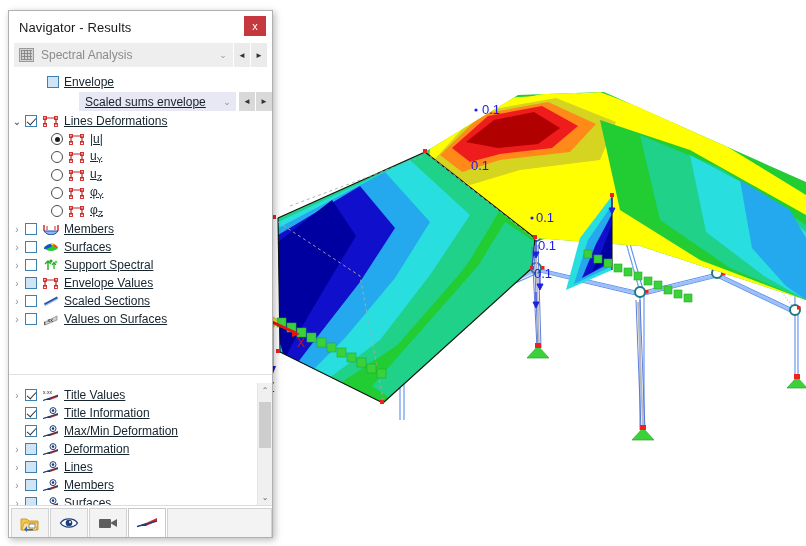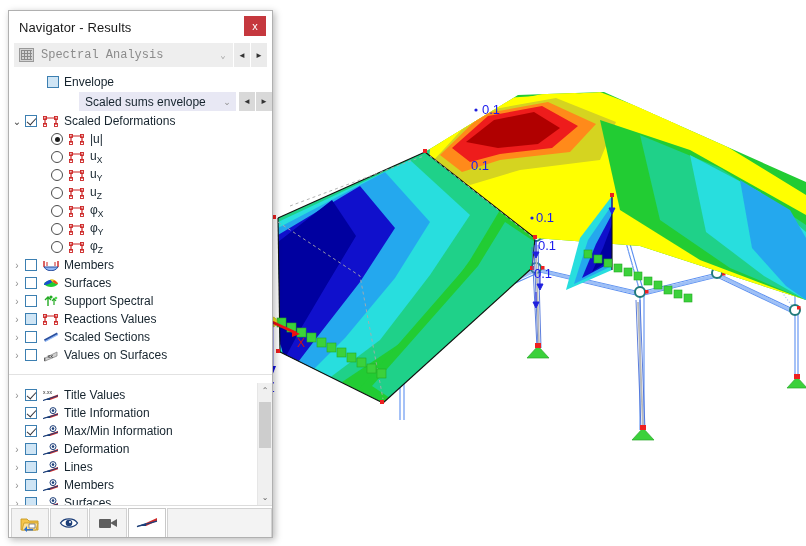--- a/index.html
+++ b/index.html
@@ -74,21 +74,20 @@
     align-items: stretch;
     background: #eeeeee;
   }
   .combo-main {
     flex: 1 1 auto;
     display: flex;
     align-items: center;
     background: #eeeeee;
     padding-left: 5px;
     position: relative;
-    font-family: Liberation Mono, monospace;
   }
   .combo-icon {
     width: 15px; height: 14px;
     margin-right: 7px;
     background: #d4d4d4;
     border: 1px solid #999;
     position: relative;
     flex: 0 0 15px;
   }
   .combo-icon::before {
@@ -201,21 +200,21 @@
     width: 5px; height: 5px;
     border-radius: 50%;
     background: #1d1d1d;
   }
   .ico {
     width: 17px; height: 14px;
     flex: 0 0 17px;
     margin-right: 5px;
     display: flex; align-items: center; justify-content: center;
   }
-  .lbl { font-size: 12px; }
+  .lbl { font-size: 12px; text-decoration: underline; }
   .lbl sub { font-size: 8.5px; }
   .ind2 { padding-left: 38px; }
   .ind3 { padding-left: 42px; }
 
   
   .vscroll {
     flex: 0 0 15px;
     width: 15px;
     background: #f0f0f0;
     border-left: 1px solid #e6e6e6;
@@ -537,21 +536,21 @@
         <span class="chk checked"></span>
         <span class="ico">
           <svg width="15" height="12" viewBox="0 0 15 12">
             <path d="M2,10 L2,3 L13,3 L13,10" fill="none" stroke="#cc2222" stroke-width="1.2"></path>
             <rect x="0.5" y="1.5" width="3" height="3" fill="none" stroke="#cc2222" stroke-width="0.9"></rect>
             <rect x="11.5" y="1.5" width="3" height="3" fill="none" stroke="#cc2222" stroke-width="0.9"></rect>
             <rect x="0.5" y="8.5" width="3" height="3" fill="none" stroke="#cc2222" stroke-width="0.9"></rect>
             <rect x="11.5" y="8.5" width="3" height="3" fill="none" stroke="#cc2222" stroke-width="0.9"></rect>
           </svg>
         </span>
-        <span class="lbl">Scaled Deformations</span>
+        <span class="lbl">Lines Deformations</span>
       </div>
 
       <div id="deformation-children">
           <div class="row ind3">
             <span class="rad on"></span>
             <span class="ico">
               <svg width="15" height="12" viewBox="0 0 15 12">
                 <path d="M2,10 L2,3 L13,3 L13,10" fill="none" stroke="#cc2222" stroke-width="1.2"></path>
                 <rect x="0.5" y="1.5" width="3" height="3" fill="none" stroke="#cc2222" stroke-width="0.9"></rect>
                 <rect x="11.5" y="1.5" width="3" height="3" fill="none" stroke="#cc2222" stroke-width="0.9"></rect>
@@ -565,141 +564,115 @@
             <span class="rad "></span>
             <span class="ico">
               <svg width="15" height="12" viewBox="0 0 15 12">
                 <path d="M2,10 L2,3 L13,3 L13,10" fill="none" stroke="#cc2222" stroke-width="1.2"></path>
                 <rect x="0.5" y="1.5" width="3" height="3" fill="none" stroke="#cc2222" stroke-width="0.9"></rect>
                 <rect x="11.5" y="1.5" width="3" height="3" fill="none" stroke="#cc2222" stroke-width="0.9"></rect>
                 <rect x="0.5" y="8.5" width="3" height="3" fill="none" stroke="#cc2222" stroke-width="0.9"></rect>
                 <rect x="11.5" y="8.5" width="3" height="3" fill="none" stroke="#cc2222" stroke-width="0.9"></rect>
               </svg>
             </span>
-            <span class="lbl">u<sub>X</sub></span>
+            <span class="lbl">u<sub>Y</sub></span>
           </div>
           <div class="row ind3">
             <span class="rad "></span>
             <span class="ico">
               <svg width="15" height="12" viewBox="0 0 15 12">
                 <path d="M2,10 L2,3 L13,3 L13,10" fill="none" stroke="#cc2222" stroke-width="1.2"></path>
                 <rect x="0.5" y="1.5" width="3" height="3" fill="none" stroke="#cc2222" stroke-width="0.9"></rect>
                 <rect x="11.5" y="1.5" width="3" height="3" fill="none" stroke="#cc2222" stroke-width="0.9"></rect>
                 <rect x="0.5" y="8.5" width="3" height="3" fill="none" stroke="#cc2222" stroke-width="0.9"></rect>
                 <rect x="11.5" y="8.5" width="3" height="3" fill="none" stroke="#cc2222" stroke-width="0.9"></rect>
               </svg>
             </span>
-            <span class="lbl">u<sub>Y</sub></span>
+            <span class="lbl">u<sub>Z</sub></span>
           </div>
           <div class="row ind3">
             <span class="rad "></span>
             <span class="ico">
               <svg width="15" height="12" viewBox="0 0 15 12">
                 <path d="M2,10 L2,3 L13,3 L13,10" fill="none" stroke="#cc2222" stroke-width="1.2"></path>
                 <rect x="0.5" y="1.5" width="3" height="3" fill="none" stroke="#cc2222" stroke-width="0.9"></rect>
                 <rect x="11.5" y="1.5" width="3" height="3" fill="none" stroke="#cc2222" stroke-width="0.9"></rect>
                 <rect x="0.5" y="8.5" width="3" height="3" fill="none" stroke="#cc2222" stroke-width="0.9"></rect>
                 <rect x="11.5" y="8.5" width="3" height="3" fill="none" stroke="#cc2222" stroke-width="0.9"></rect>
               </svg>
             </span>
-            <span class="lbl">u<sub>Z</sub></span>
+            <span class="lbl">φ<sub>Y</sub></span>
           </div>
           <div class="row ind3">
             <span class="rad "></span>
             <span class="ico">
               <svg width="15" height="12" viewBox="0 0 15 12">
                 <path d="M2,10 L2,3 L13,3 L13,10" fill="none" stroke="#cc2222" stroke-width="1.2"></path>
                 <rect x="0.5" y="1.5" width="3" height="3" fill="none" stroke="#cc2222" stroke-width="0.9"></rect>
                 <rect x="11.5" y="1.5" width="3" height="3" fill="none" stroke="#cc2222" stroke-width="0.9"></rect>
                 <rect x="0.5" y="8.5" width="3" height="3" fill="none" stroke="#cc2222" stroke-width="0.9"></rect>
                 <rect x="11.5" y="8.5" width="3" height="3" fill="none" stroke="#cc2222" stroke-width="0.9"></rect>
               </svg>
             </span>
-            <span class="lbl">φ<sub>X</sub></span>
-          </div>
-          <div class="row ind3">
-            <span class="rad "></span>
+            <span class="lbl">φ<sub>Z</sub></span>
+          </div>
+        </div>
+
+      <div id="tree-top-items">
+          <div class="row">
+            <span class="expander">›</span>
+            <span class="chk"></span>
+            <span class="ico">
+              <svg width="16" height="12" viewBox="0 0 16 12">
+                <path d="M1,2 L1,8 M15,2 L15,8" stroke="#cc2222" stroke-width="1.4"></path>
+                <path d="M1,8 C4,13 12,13 15,8 Z" fill="#8fb6f5" stroke="#2a4f9e" stroke-width="1"></path>
+                <path d="M4,3 L4,7 M12,3 L12,7" stroke="#cc2222" stroke-width="1"></path>
+              </svg>
+            </span>
+            <span class="lbl">Members</span>
+          </div>
+          <div class="row">
+            <span class="expander">›</span>
+            <span class="chk"></span>
+            <span class="ico">
+              <svg width="16" height="12" viewBox="0 0 16 12">
+                <path d="M1,7 C4,2 12,2 15,7 C12,11 4,11 1,7 Z" fill="#22cc33"></path>
+                <path d="M1,7 C4,3 8,2 11,3.2 C8,6 5,8 1,8 Z" fill="#1a4fd0"></path>
+                <path d="M7,2.3 C11,2 14,4 15,7 C12,7 9,5 7,2.3 Z" fill="#ffd21a"></path>
+                <path d="M11,3.2 C13,4 14.4,5.5 15,7 C13,7.3 11,6 9.6,4.3 Z" fill="#ee4422"></path>
+              </svg>
+            </span>
+            <span class="lbl">Surfaces</span>
+          </div>
+          <div class="row">
+            <span class="expander">›</span>
+            <span class="chk"></span>
+            <span class="ico">
+              <svg width="16" height="12" viewBox="0 0 16 12">
+                <path d="M5,11 L5,3 M2,5 L5,2 L8,5" stroke="#22aa22" stroke-width="1.4" fill="none"></path>
+                <path d="M11,10 L11,4 M9,6 L11,3.5 L13,6" stroke="#22aa22" stroke-width="1.2" fill="none"></path>
+                <circle cx="8" cy="2" r="1.6" fill="#22aa22"></circle>
+                <circle cx="13" cy="3" r="1.3" fill="#55dd55"></circle>
+              </svg>
+            </span>
+            <span class="lbl">Support Spectral</span>
+          </div>
+          <div class="row">
+            <span class="expander">›</span>
+            <span class="chk tri"></span>
             <span class="ico">
               <svg width="15" height="12" viewBox="0 0 15 12">
                 <path d="M2,10 L2,3 L13,3 L13,10" fill="none" stroke="#cc2222" stroke-width="1.2"></path>
                 <rect x="0.5" y="1.5" width="3" height="3" fill="none" stroke="#cc2222" stroke-width="0.9"></rect>
                 <rect x="11.5" y="1.5" width="3" height="3" fill="none" stroke="#cc2222" stroke-width="0.9"></rect>
                 <rect x="0.5" y="8.5" width="3" height="3" fill="none" stroke="#cc2222" stroke-width="0.9"></rect>
                 <rect x="11.5" y="8.5" width="3" height="3" fill="none" stroke="#cc2222" stroke-width="0.9"></rect>
               </svg>
             </span>
-            <span class="lbl">φ<sub>Y</sub></span>
-          </div>
-          <div class="row ind3">
-            <span class="rad "></span>
-            <span class="ico">
-              <svg width="15" height="12" viewBox="0 0 15 12">
-                <path d="M2,10 L2,3 L13,3 L13,10" fill="none" stroke="#cc2222" stroke-width="1.2"></path>
-                <rect x="0.5" y="1.5" width="3" height="3" fill="none" stroke="#cc2222" stroke-width="0.9"></rect>
-                <rect x="11.5" y="1.5" width="3" height="3" fill="none" stroke="#cc2222" stroke-width="0.9"></rect>
-                <rect x="0.5" y="8.5" width="3" height="3" fill="none" stroke="#cc2222" stroke-width="0.9"></rect>
-                <rect x="11.5" y="8.5" width="3" height="3" fill="none" stroke="#cc2222" stroke-width="0.9"></rect>
-              </svg>
-            </span>
-            <span class="lbl">φ<sub>Z</sub></span>
-          </div>
-        </div>
-
-      <div id="tree-top-items">
-          <div class="row">
-            <span class="expander">›</span>
-            <span class="chk"></span>
-            <span class="ico">
-              <svg width="16" height="12" viewBox="0 0 16 12">
-                <path d="M1,2 L1,8 M15,2 L15,8" stroke="#cc2222" stroke-width="1.4"></path>
-                <path d="M1,8 C4,13 12,13 15,8 Z" fill="#8fb6f5" stroke="#2a4f9e" stroke-width="1"></path>
-                <path d="M4,3 L4,7 M12,3 L12,7" stroke="#cc2222" stroke-width="1"></path>
-              </svg>
-            </span>
-            <span class="lbl">Members</span>
-          </div>
-          <div class="row">
-            <span class="expander">›</span>
-            <span class="chk"></span>
-            <span class="ico">
-              <svg width="16" height="12" viewBox="0 0 16 12">
-                <path d="M1,7 C4,2 12,2 15,7 C12,11 4,11 1,7 Z" fill="#22cc33"></path>
-                <path d="M1,7 C4,3 8,2 11,3.2 C8,6 5,8 1,8 Z" fill="#1a4fd0"></path>
-                <path d="M7,2.3 C11,2 14,4 15,7 C12,7 9,5 7,2.3 Z" fill="#ffd21a"></path>
-                <path d="M11,3.2 C13,4 14.4,5.5 15,7 C13,7.3 11,6 9.6,4.3 Z" fill="#ee4422"></path>
-              </svg>
-            </span>
-            <span class="lbl">Surfaces</span>
-          </div>
-          <div class="row">
-            <span class="expander">›</span>
-            <span class="chk"></span>
-            <span class="ico">
-              <svg width="16" height="12" viewBox="0 0 16 12">
-                <path d="M5,11 L5,3 M2,5 L5,2 L8,5" stroke="#22aa22" stroke-width="1.4" fill="none"></path>
-                <path d="M11,10 L11,4 M9,6 L11,3.5 L13,6" stroke="#22aa22" stroke-width="1.2" fill="none"></path>
-                <circle cx="8" cy="2" r="1.6" fill="#22aa22"></circle>
-                <circle cx="13" cy="3" r="1.3" fill="#55dd55"></circle>
-              </svg>
-            </span>
-            <span class="lbl">Support Spectral</span>
-          </div>
-          <div class="row">
-            <span class="expander">›</span>
-            <span class="chk tri"></span>
-            <span class="ico">
-              <svg width="15" height="12" viewBox="0 0 15 12">
-                <path d="M2,10 L2,3 L13,3 L13,10" fill="none" stroke="#cc2222" stroke-width="1.2"></path>
-                <rect x="0.5" y="1.5" width="3" height="3" fill="none" stroke="#cc2222" stroke-width="0.9"></rect>
-                <rect x="11.5" y="1.5" width="3" height="3" fill="none" stroke="#cc2222" stroke-width="0.9"></rect>
-                <rect x="0.5" y="8.5" width="3" height="3" fill="none" stroke="#cc2222" stroke-width="0.9"></rect>
-                <rect x="11.5" y="8.5" width="3" height="3" fill="none" stroke="#cc2222" stroke-width="0.9"></rect>
-              </svg>
-            </span>
-            <span class="lbl">Reactions Values</span>
+            <span class="lbl">Envelope Values</span>
           </div>
           <div class="row">
             <span class="expander">›</span>
             <span class="chk"></span>
             <span class="ico">
               <svg width="16" height="12" viewBox="0 0 16 12">
                 <path d="M1.5,9.5 L14.5,2.5" stroke="#2a4f9e" stroke-width="2.4"></path>
                 <path d="M2,10.5 L15,3.5" stroke="#8fb6f5" stroke-width="1.4"></path>
               </svg>
             </span>
@@ -756,21 +729,21 @@
             <span class="chk checked"></span>
             <span class="ico">
               <svg width="17" height="13" viewBox="0 0 17 13">
                 <circle cx="11" cy="3.6" r="3" fill="#ffffff" stroke="#1d3f79" stroke-width="1"></circle>
                 <circle cx="11" cy="3.6" r="1.3" fill="#1d3f79"></circle>
                 <path d="M1,11 L8,8.8 L8,11 Z" fill="#1d3f79"></path>
                 <path d="M8,8.8 L16,6 L16,8.3 L8,11 Z" fill="#cc2a2a"></path>
                 <path d="M1,11.7 L16,7" stroke="#1d3f79" stroke-width="1" fill="none"></path>
               </svg>
             </span>
-            <span class="lbl">Max/Min Information</span>
+            <span class="lbl">Max/Min Deformation</span>
           </div>
           <div class="row">
             <span class="expander">›</span>
             <span class="chk tri"></span>
             <span class="ico">
               <svg width="17" height="13" viewBox="0 0 17 13">
                 <circle cx="11" cy="3.6" r="3" fill="#ffffff" stroke="#1d3f79" stroke-width="1"></circle>
                 <circle cx="11" cy="3.6" r="1.3" fill="#1d3f79"></circle>
                 <path d="M1,11 L8,8.8 L8,11 Z" fill="#1d3f79"></path>
                 <path d="M8,8.8 L16,6 L16,8.3 L8,11 Z" fill="#cc2a2a"></path>

